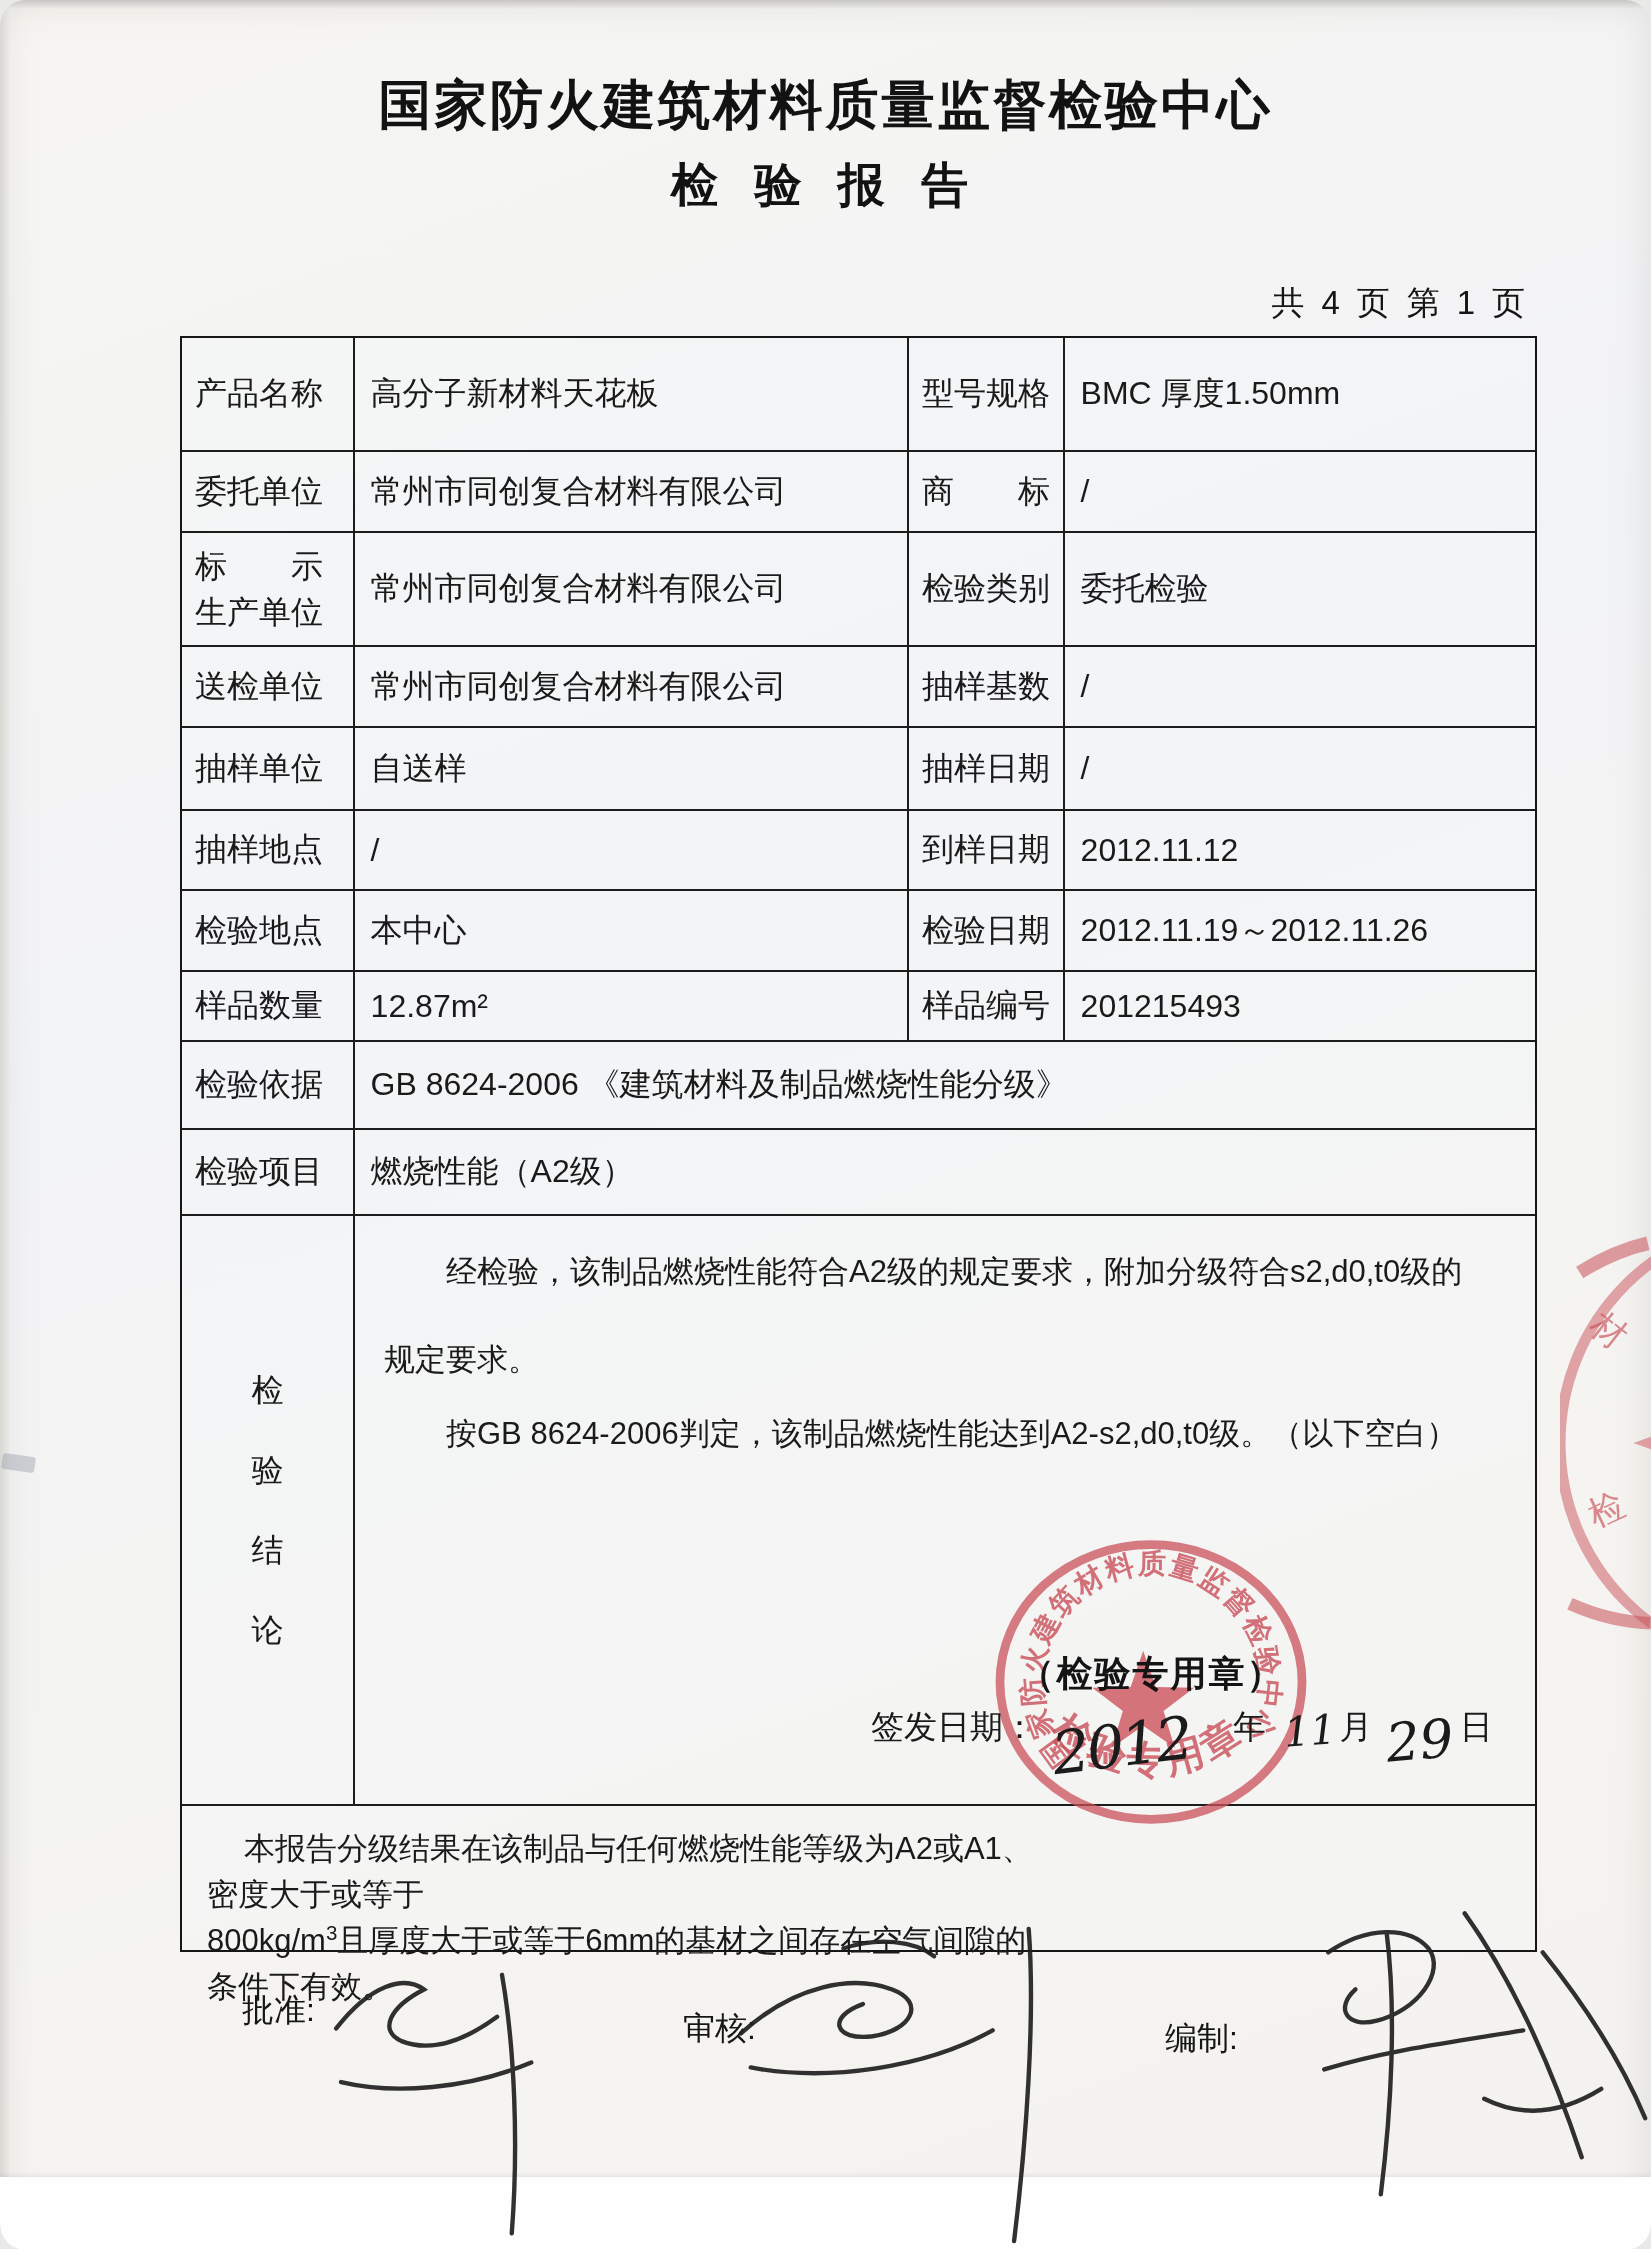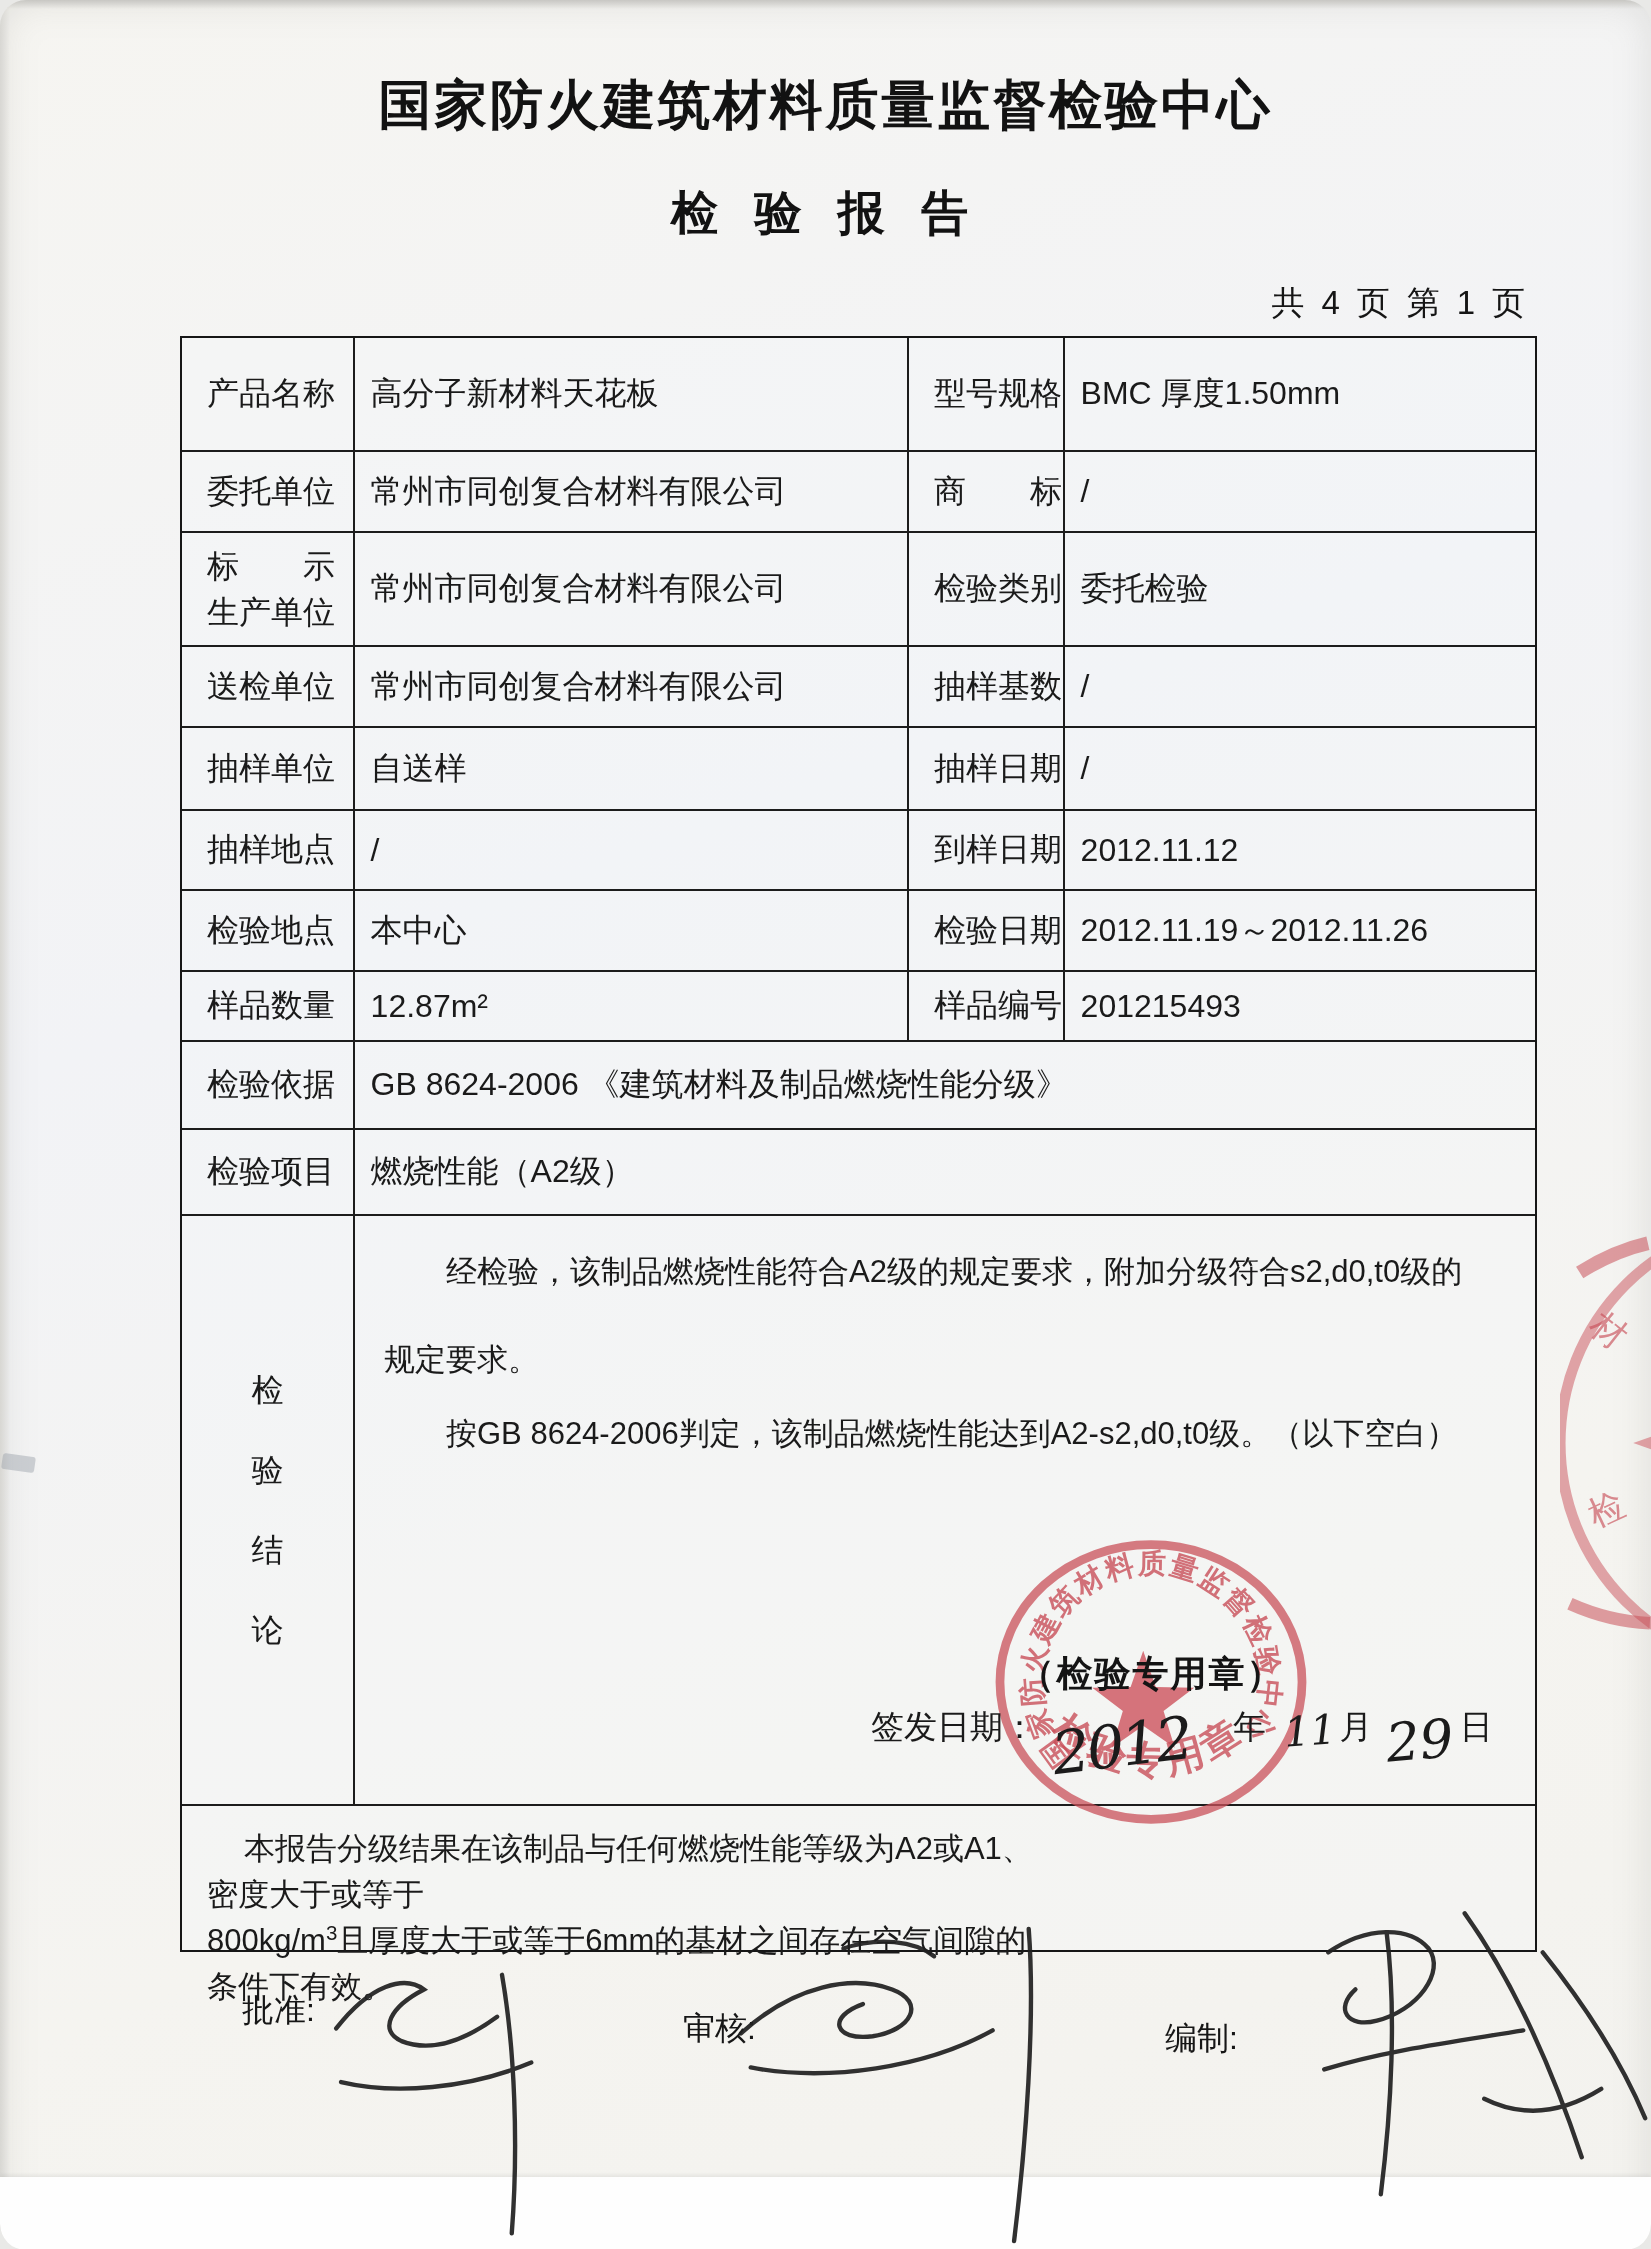--- a/index.html
+++ b/index.html
@@ -22,21 +22,21 @@
     background:#fefefe;box-shadow:0 -2px 3.9px rgba(0,0,0,.07);}
   .smudge{position:absolute;left:2px;top:1455px;width:33px;height:15.6px;
     background:#9aa0a8;opacity:.45;border-radius:2.9px;transform:rotate(8deg);}
 
   .org-title{
     position:absolute;left:0;top:70px;width:100%;
     text-align:center;font-size:53px;font-weight:700;letter-spacing:2.9px;color:#121212;
   }
   .report-title{
     position:absolute;left:0;top:154px;width:100%;
-    text-align:center;font-size:47px;font-weight:700;letter-spacing:11.7px;color:#121212;margin-top:28px;
+    text-align:center;font-size:47px;font-weight:700;letter-spacing:11.7px;color:#121212;
   }
   .page-info{
     position:absolute;right:122px;top:281px;
     font-size:33px;letter-spacing:3.9px;color:#151515;
   }
 
   .report-table{
     position:absolute;left:180px;top:336px;width:1353px;height:1612px;
     display:grid;
     grid-template-columns:173px 554px 156px 470px;
@@ -47,21 +47,21 @@
   }
   .cell{
     border-right:2px solid #1c1c1c;
     border-bottom:2.9px solid #1c1c1c;
     display:flex;align-items:center;
     box-sizing:border-box;
     overflow:visible;
   }
   .cell.lastcol{border-right:none;}
   .cell.lastrow{border-bottom:none;}
-  .lc{padding-left:25px;}
+  .lc{padding-left:13px;}
   .vc{padding-left:15.6px;}
   .sp3{grid-column:span 3;}
   .pre{white-space:pre-line;line-height:1.45;}
   .vert{flex-direction:column;justify-content:center;gap:31px;padding-left:0;}
   .vert div{line-height:49px;}
   .center{justify-content:center;padding-left:0;}
   .concl{position:relative;display:block;padding:31px 15.6px 0 29px;line-height:49px;font-size:31px;}
   .concl .ln{min-height:49px;}
   .concl .ind{text-indent:62px;}
   .concl .m1{margin-top:39px;}

